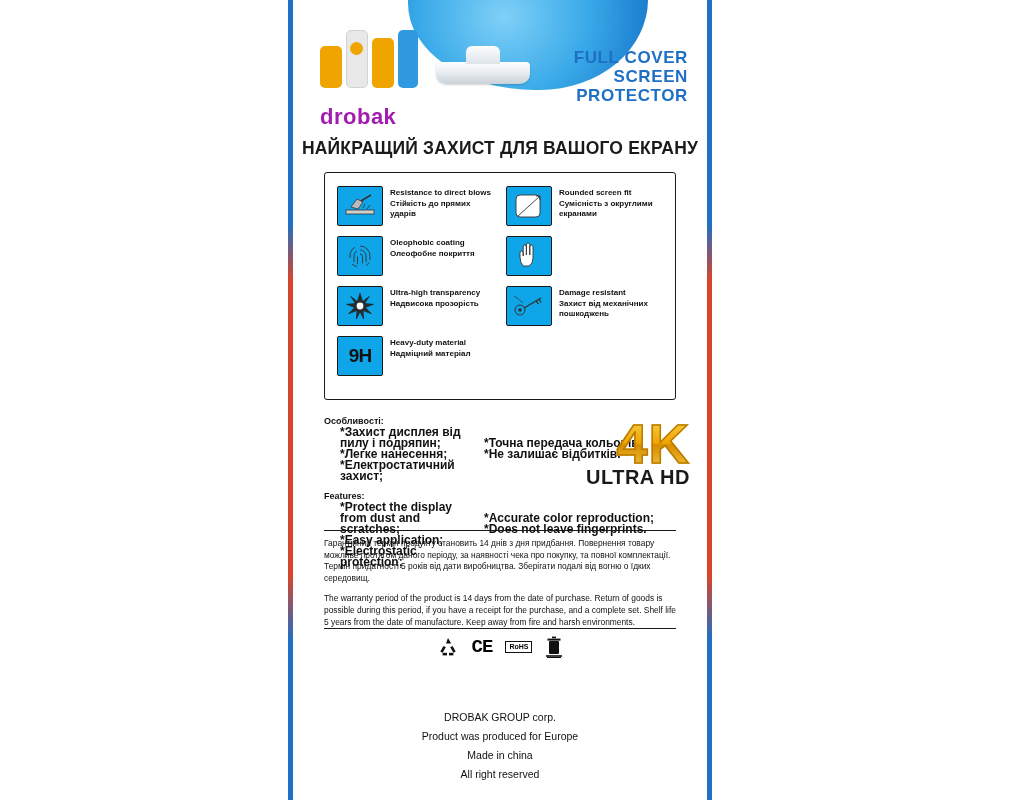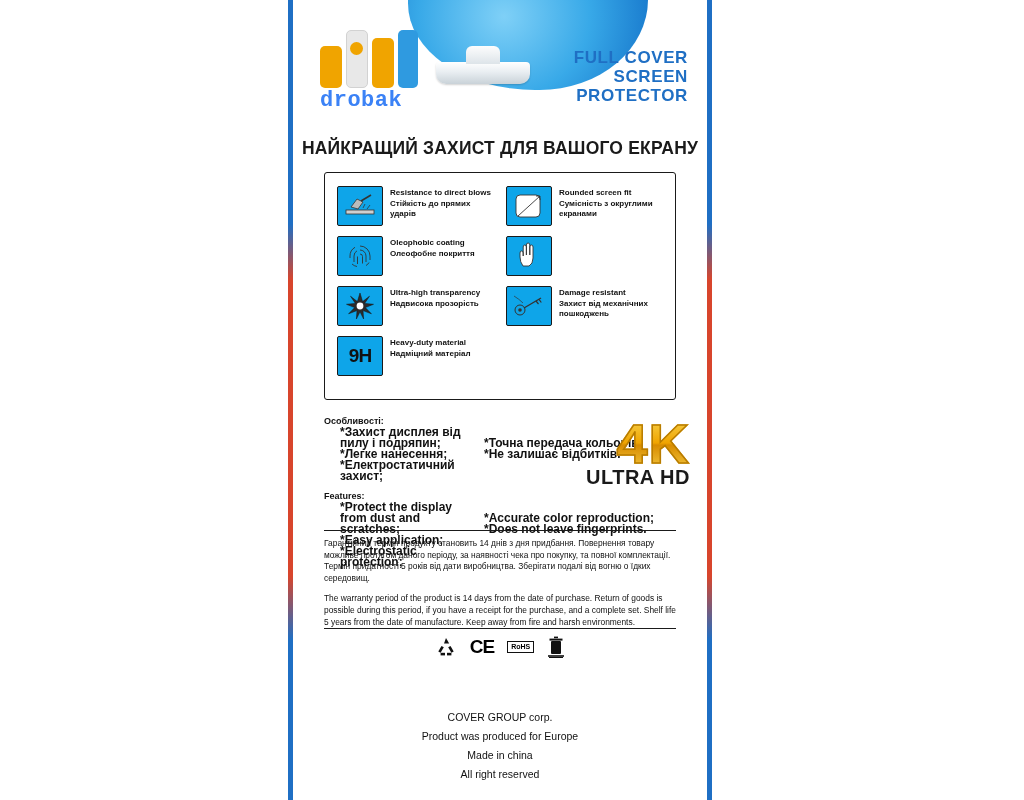--- a/index.html
+++ b/index.html
@@ -46,22 +46,22 @@
   
   .logo-wrap { position:absolute; left:32px; top:30px; width:130px; }
   .logo-bars { position:relative; width:98px; height:58px; }
   .lb { position:absolute; border-radius:5px; }
   .lb1 { left:0;   top:16px; width:22px; height:42px; background:#f0a400; }
   .lb2 { left:26px; top:0px;  width:22px; height:58px; background:#e8e8e8; border:1px solid #d2d2d2;}
   .lb3 { left:52px; top:8px;  width:22px; height:50px; background:#f0a400; }
   .lb4 { left:78px; top:0px;  width:20px; height:58px; background:#2f9ae0; }
   .lb-dot { position:absolute; left:30px; top:12px; width:13px; height:13px; border-radius:50%; background:#f0a400; }
   .logo-name {
-    margin-top:0; font-size:22px; font-weight:bold; color:#3b82f6;
-    letter-spacing:.5px; font-family:Liberation Mono, monospace;
+    margin-top:16px; font-size:22px; font-weight:bold; color:#a21caf;
+    letter-spacing:.5px; font-family:Liberation Sans, sans-serif;
   }
 
   
   .fullcover {
     position:absolute; right:24px; top:48px;
     text-align:right; color:#1f6fc4; font-weight:bold;
     font-size:17px; line-height:19px; letter-spacing:.6px;
   }
 
   
@@ -119,21 +119,21 @@
   .warranty {
     position:absolute; left:36px; width:352px;
     font-size:8.4px; line-height:11.6px; color:#111;
   }
   .warranty p { margin:0 0 9px 0; }
 
   
   .certs { position:absolute; left:0; right:0; top:636px; display:flex; justify-content:center; gap:13px; align-items:center; }
   .cert { height:22px; display:flex; align-items:center; justify-content:center; }
   .cert-box { border:1.2px solid #111; padding:1px 3px; font-size:7px; font-weight:bold; line-height:8px; text-align:center; }
-  .ce { font-size:19px; font-weight:bold; font-family:Liberation Sans, sans-serif; letter-spacing:-1px; }
+  .ce { font-size:19px; font-weight:bold; font-family:Liberation Mono, monospace; letter-spacing:-1px; }
 
   
   .footer {
     position:absolute; left:0; right:0; top:708px;
     text-align:center; font-size:10.5px; line-height:19px; color:#111;
   }
   svg { display:block; }
 </style>
 </head>
 <body>
@@ -331,19 +331,19 @@
         <rect x="4" y="5" width="10" height="13" rx="1" fill="#111"></rect>
         <rect x="2.5" y="2.6" width="13" height="2" fill="#111"></rect>
         <rect x="7" y="0.6" width="4" height="1.6" fill="#111"></rect>
         <path d="M1 20 L17 20" stroke="#111" stroke-width="1.6"></path>
         <path d="M2 21.5 L16 21.5" stroke="#111" stroke-width="1"></path>
       </svg>
     </div>
   </div>
 
   <div class="footer">
-    <div>COVER GROUP corp.</div>
+    <div>DROBAK GROUP corp.</div>
     <div>Product was produced for Europe</div>
     <div>Made in china</div>
     <div>All right reserved</div>
   </div>
 
 </div>
 
 </body></html>

